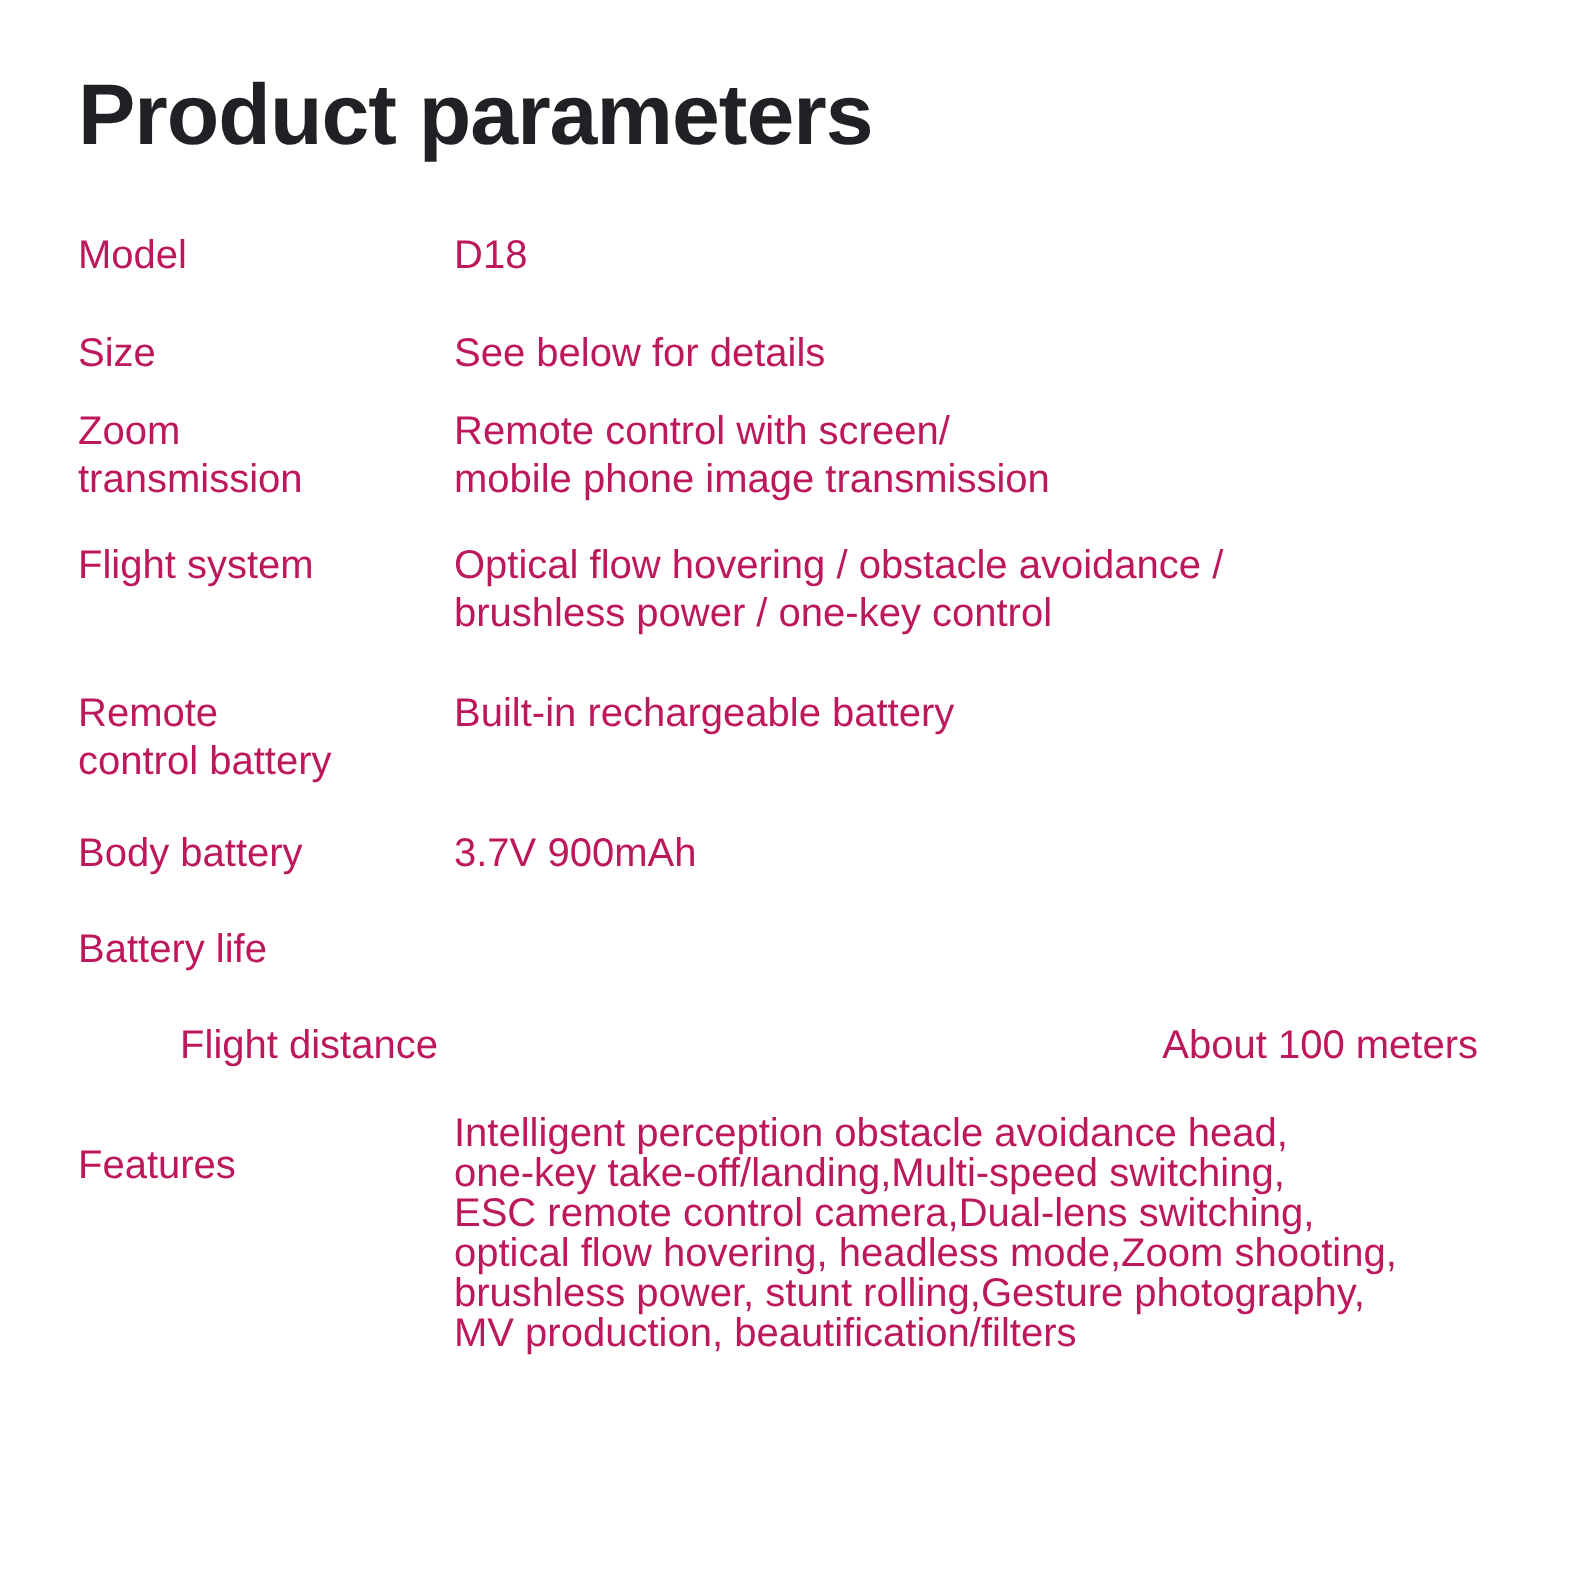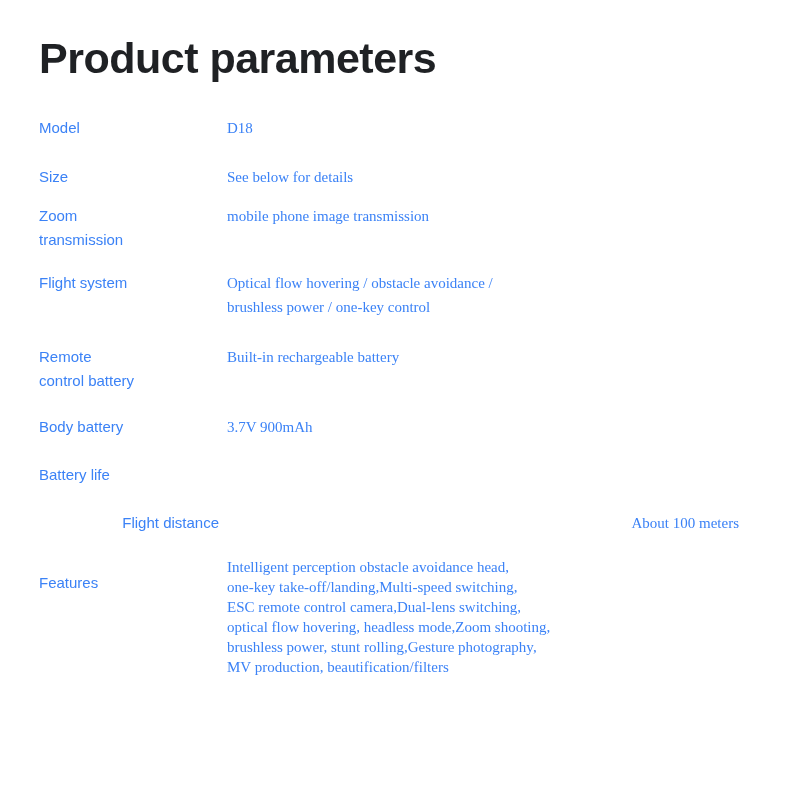--- a/index.html
+++ b/index.html
@@ -43,41 +43,40 @@
   }
 
   .spec-row {
     display: flex;
     align-items: flex-start;
     width: 100%;
   }
 
   .spec-label,
   .spec-value {
-    color: #3b82f6;
-    font-size: 15px;
+    color: #be185d;
+    font-size: 20px;
     font-weight: normal;
     line-height: 24px;
   }
 
   .spec-label {
     width: 188px;
     flex: 0 0 188px;
     box-sizing: border-box;
     padding-right: 8px;
   }
 
   .spec-value {
     flex: 1 1 auto;
   }
 
   .spec-value .line {
     display: block;
     white-space: nowrap;
-    font-family: Liberation Serif, serif;
   }
 
   .spec-label .line {
     display: block;
     white-space: nowrap;
   }
 
   
   .row-model        { margin-top: 0px;  }
   .row-size         { margin-top: 25px; }
@@ -120,20 +119,21 @@
         <span class="line">See below for details</span>
       </div>
     </div>
 
     <div class="spec-row row-image">
       <div class="spec-label">
         <span class="line">Zoom</span>
         <span class="line">transmission</span>
       </div>
       <div class="spec-value">
+        <span class="line">Remote control with screen/</span>
         <span class="line">mobile phone image transmission</span>
       </div>
     </div>
 
     <div class="spec-row row-flight">
       <div class="spec-label">
         <span class="line">Flight system</span>
       </div>
       <div class="spec-value">
         <span class="line">Optical flow hovering / obstacle avoidance /</span>

